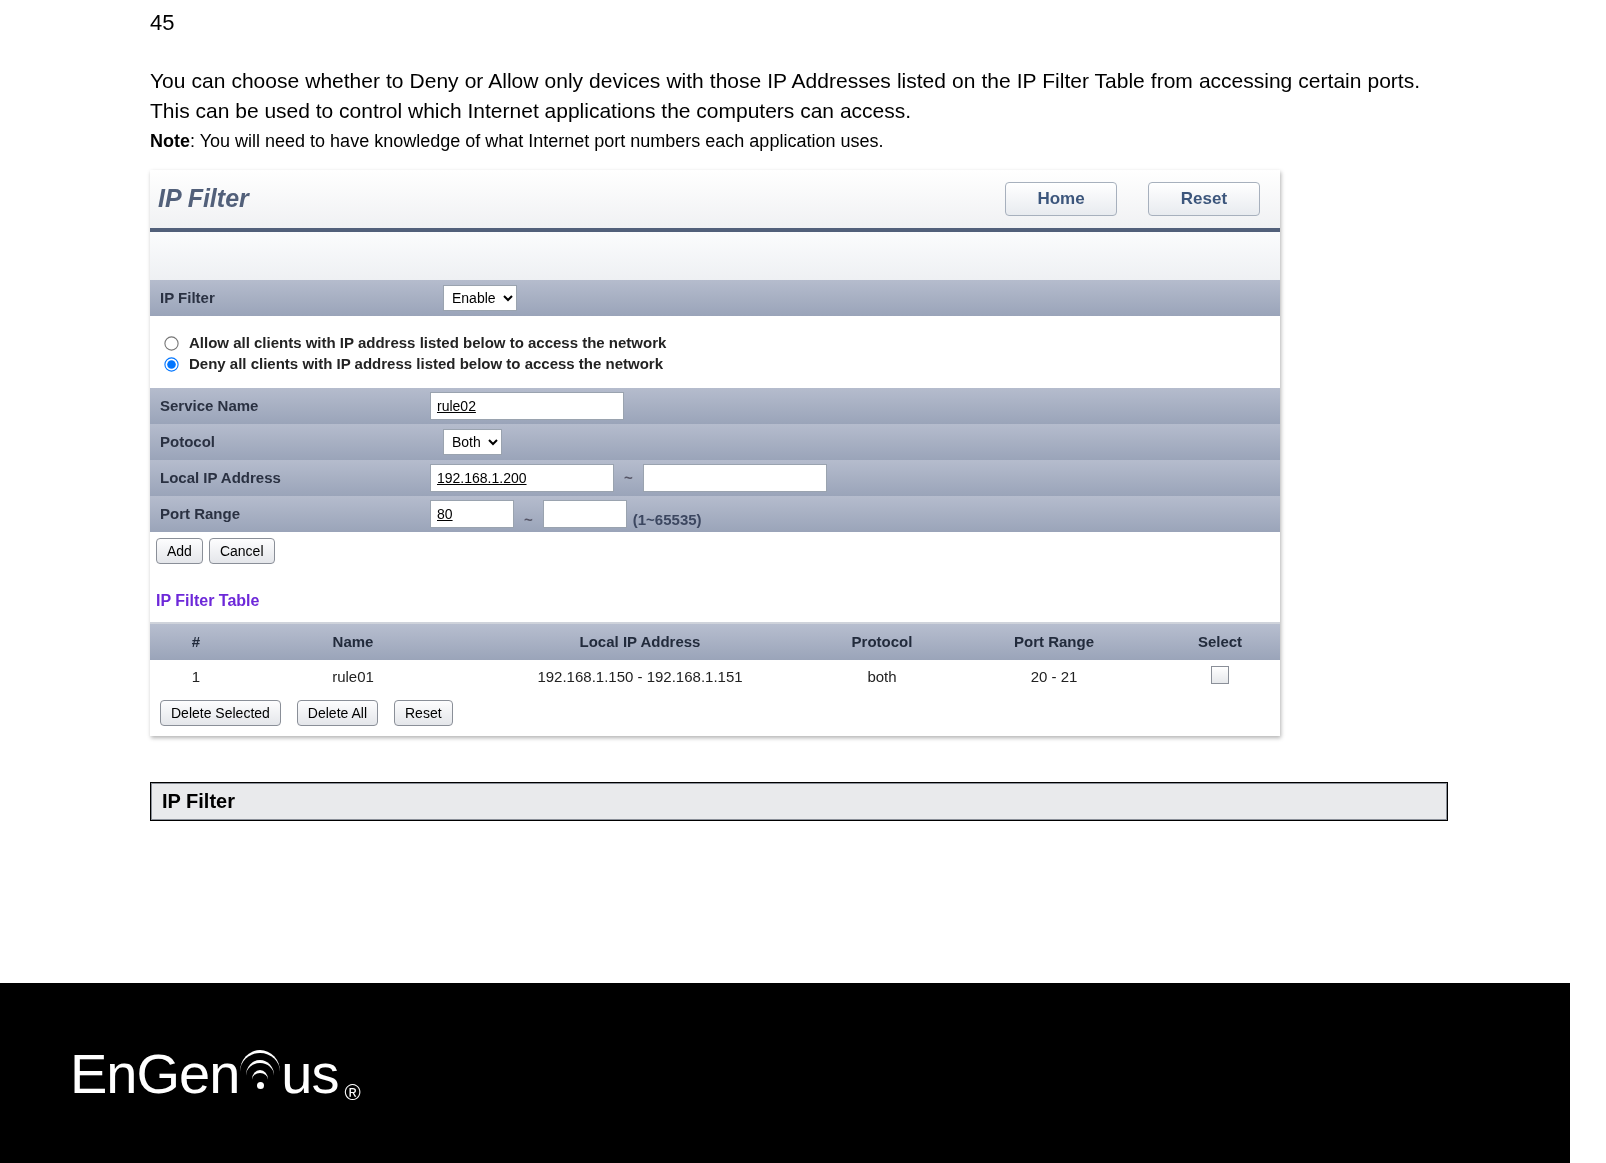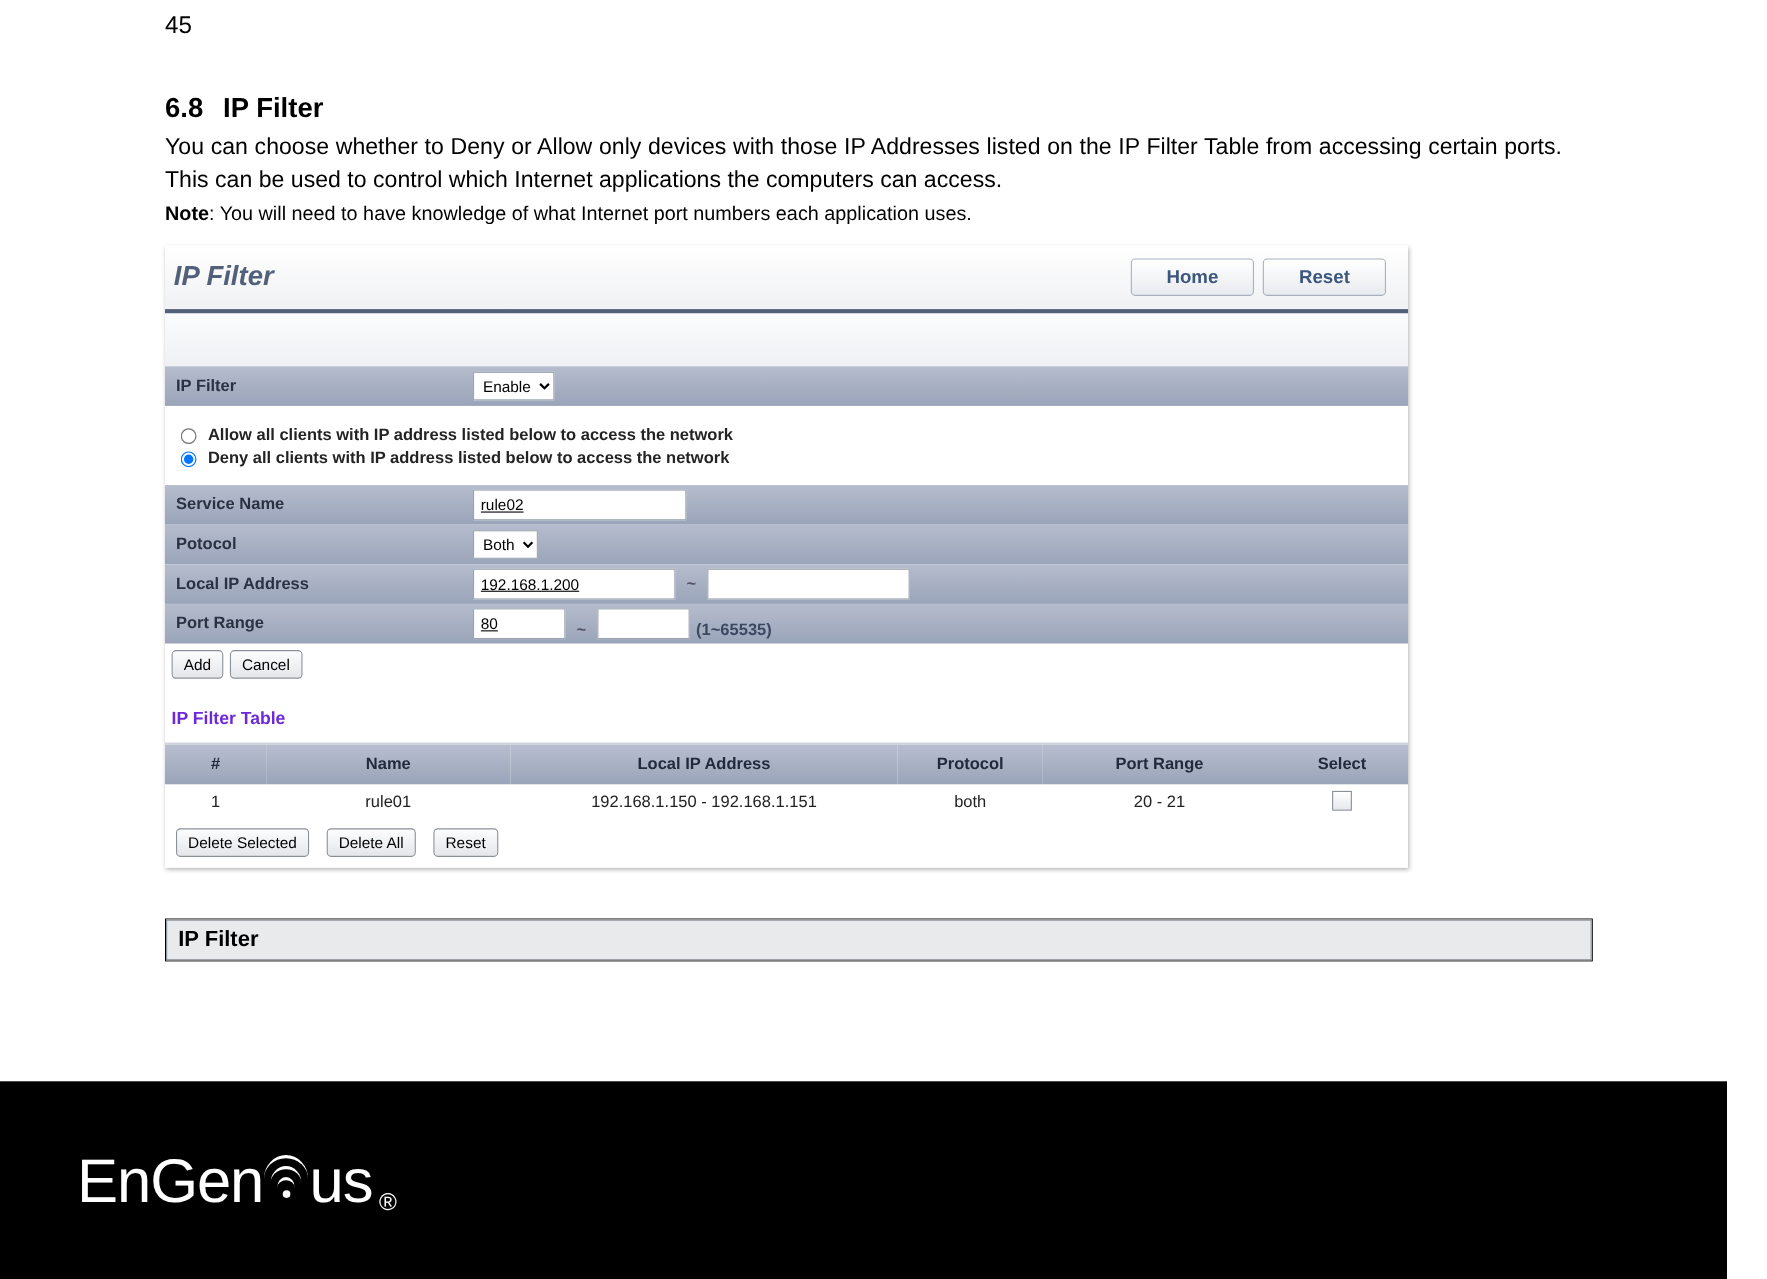--- a/index.html
+++ b/index.html
@@ -8,28 +8,28 @@
   .pgnum{font-size:22px;padding-top:10px;padding-bottom:30px;}
   .sect-h{font-size:25px;font-weight:bold;margin:18px 0 6px 0;}
   .sect-num{display:inline-block;margin-right:18px;}
   .body-txt{font-size:21px;line-height:1.45;text-align:justify;}
   .note-txt{font-size:18px;margin-top:4px;}
   .note-bold{font-weight:bold;}
   
   .shot{margin-top:18px;width:1130px;font-family:Arial,Helvetica,sans-serif;font-size:15px;color:#000;position:relative;box-shadow:1px 2px 4px rgba(0,0,0,.3);background:#fff;}
   .shot-head{height:58px;display:flex;align-items:center;justify-content:space-between;padding:0 20px 0 8px;background:linear-gradient(#fff,#f0f1f3);}
   .shot-title{font-size:25px;font-weight:bold;color:#52607a;font-style:italic;}
-  .shot-btns{display:flex;gap:8px;}
+  .shot-btns{display:flex;gap:31px;}
   .pill{display:flex;align-items:center;justify-content:center;width:110px;height:32px;background:linear-gradient(#fff,#e8ebef);border:1px solid #a7b0bd;border-radius:4px;color:#3c567c;font-weight:bold;font-size:17px;}
   .divbar{height:4px;background:#52607a;}
   .gap{height:48px;background:linear-gradient(#fbfcfd,#eef0f3);}
   .blue-row{display:flex;align-items:center;height:36px;background:linear-gradient(#b5bccd,#9aa4b9);font-weight:bold;color:#2a3142;font-size:15px;}
   .blue-row .lbl{flex:0 0 270px;padding-left:10px;}
   .blue-row .val{flex:1;}
-  .sel{height:26px;border:1px solid #9aa3af;background:#fff;font-size:14px;padding:1px 4px;}
+  .sel{height:26px;border:1px solid #9aa3af;background:#fff;font-size:14px;padding:1px 4px;margin-left:13px;}
   .radio-block{padding:14px 0 12px 10px;font-weight:bold;color:#232323;font-size:15px;}
   .radio-block label{display:flex;align-items:center;gap:8px;margin:4px 0;}
   input[type=radio]{transform:scale(1.1);}
   .txt{height:24px;border:1px solid #9aa3af;font-size:14px;padding:1px 6px;background:#fff;text-decoration:underline;}
   .tilde{padding:0 10px;color:#556;}
   .hint{color:#3c4760;margin-left:6px;}
   .btn{height:26px;border:1px solid #8a8f98;background:linear-gradient(#fdfdfe,#e4e6ea);border-radius:4px;padding:0 10px;font-size:14px;cursor:pointer;}
   .btnrow{padding:6px 0 20px 6px;display:flex;gap:6px;}
   .sub-h{font-weight:bold;color:#6d28d9;padding:8px 0 12px 6px;font-size:16px;}
   .hr{border-top:2px solid #cfd3db;margin:0 0 0 0;}
@@ -53,23 +53,20 @@
   .logo .wifi .dot{width:7px;height:7px;background:#fff;border-radius:50%;left:18px;top:32px;border:none;}
   .logo sup{font-size:22px;vertical-align:top;margin-left:6px;}
 </style>
 </head>
 <body>
 
 <div class="page">
   <div class="content">
     <div class="pgnum">45</div>
 
-    <div class="sect-h">
-      <span class="sect-num">6.8</span><span>IP Filter</span>
-    </div>
 
     <div class="body-txt">You can choose whether to Deny or Allow only devices with those IP Addresses listed on the IP Filter Table from accessing certain ports. This can be used to control which Internet applications the computers can access.</div>
     <div class="note-txt">
       <span class="note-bold">Note</span><span>: You will need to have knowledge of what Internet port numbers each application uses.</span>
     </div>
 
     <div class="shot">
       <div class="shot-head">
         <div class="shot-title">IP Filter</div>
         <div class="shot-btns">

